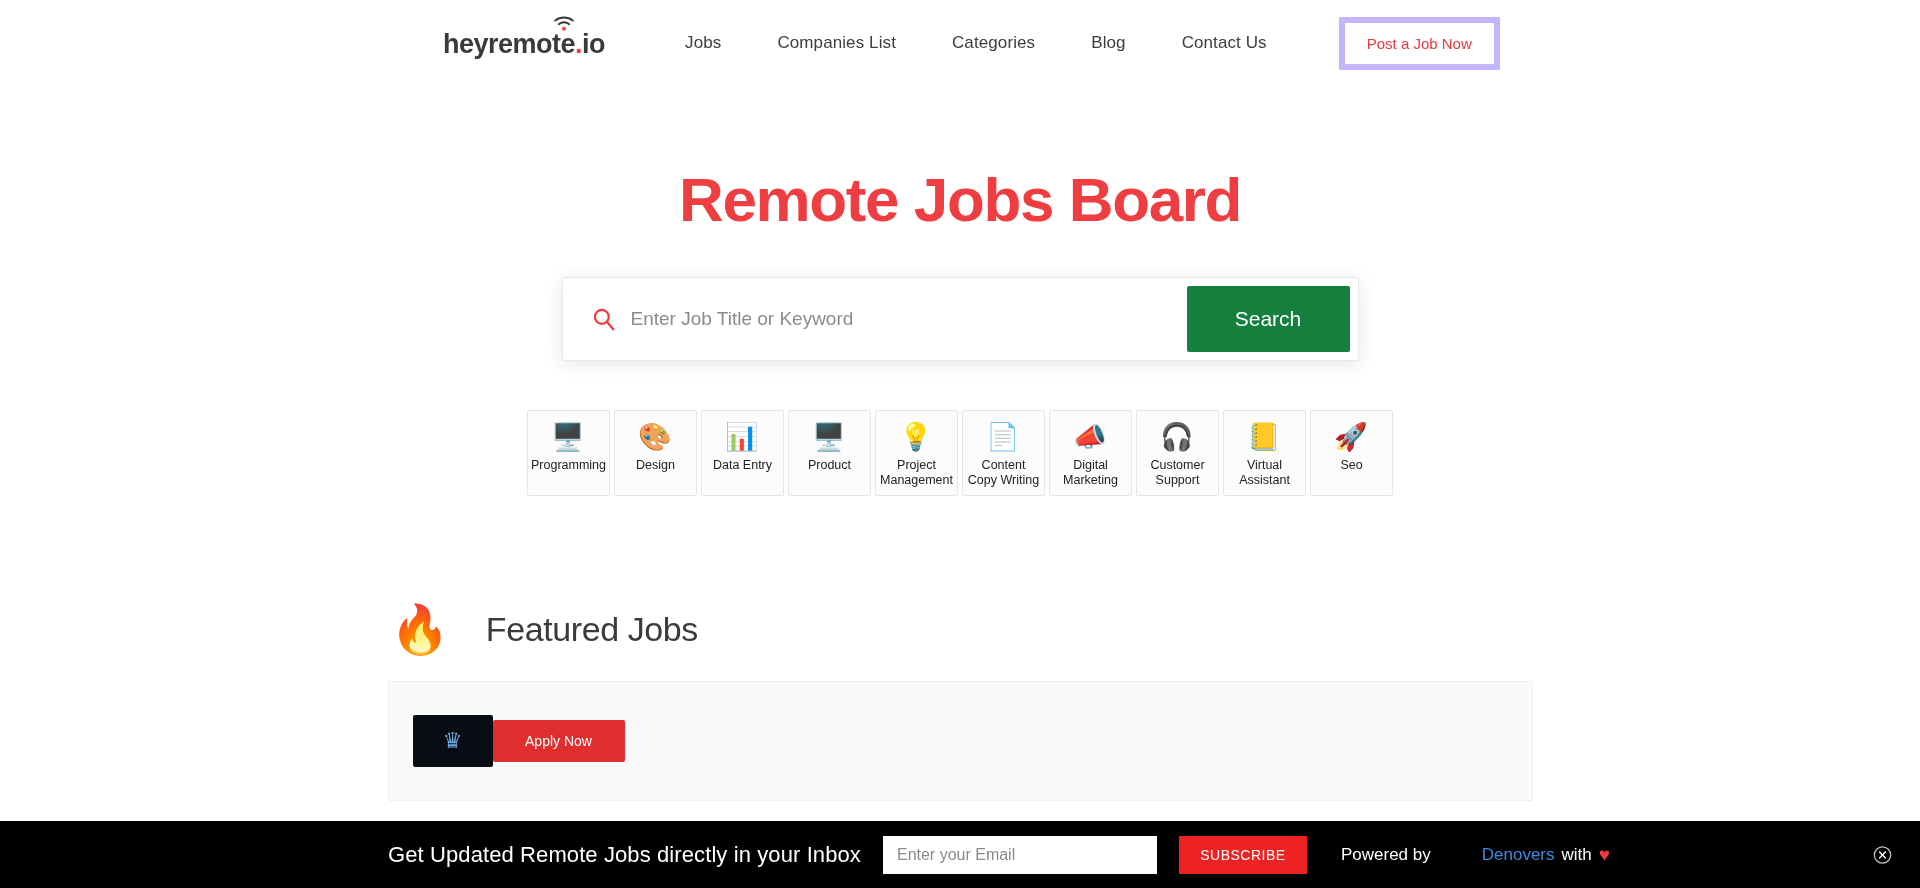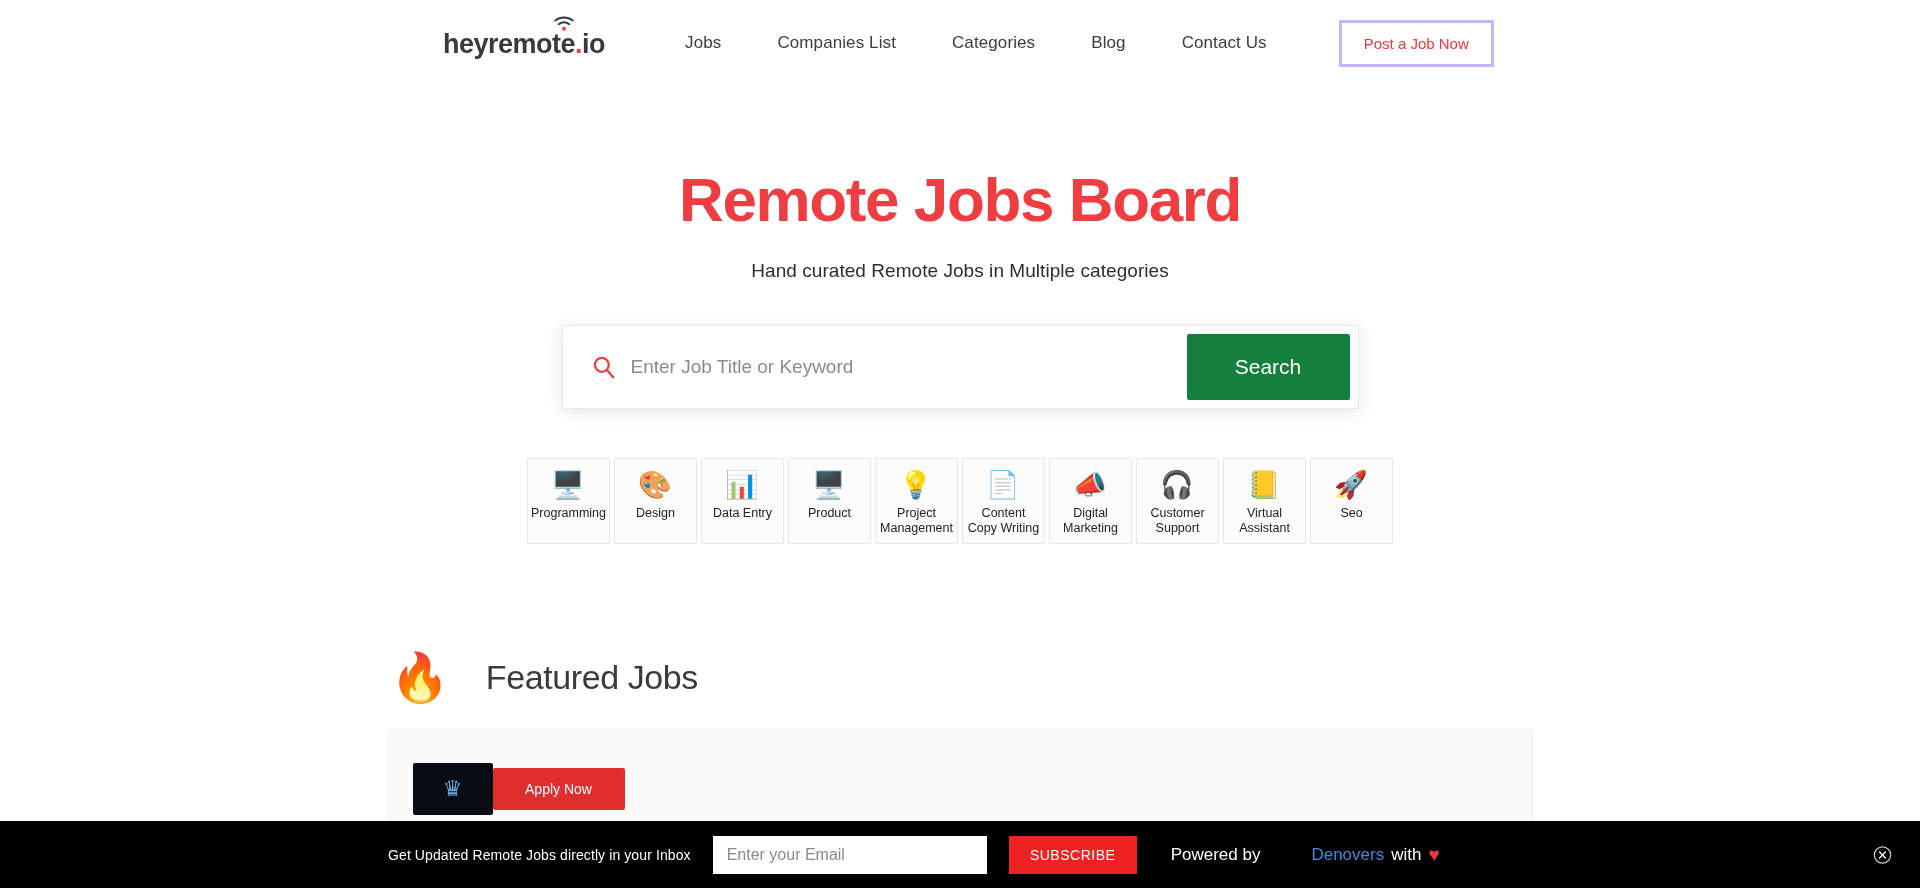--- a/index.html
+++ b/index.html
@@ -56,21 +56,21 @@
     font-size: 17px;
     color: #3d3d3d;
     padding: 0 28px;
     white-space: nowrap;
     cursor: pointer;
     letter-spacing: 0.1px;
   }
 
   .post-job-btn {
     margin-left: 44px;
-    border: 3px solid #c4b5fd;
+    border: 6px solid #c4b5fd;
     color: #e8393f;
     background: transparent;
     font-size: 15px;
     padding: 12px 22px;
     cursor: pointer;
     font-family: "Liberation Sans", sans-serif;
     white-space: nowrap;
     border-radius: 1px;
   }
 
@@ -241,21 +241,21 @@
     bottom: 0;
     width: 1920px;
     height: 67px;
     background: #000;
     display: flex;
     align-items: center;
     padding-left: 388px;
   }
   .sub-text {
     color: #fff;
-    font-size: 14px;
+    font-size: 22px;
     letter-spacing: 0.1px;
     white-space: nowrap;
   }
   .sub-email {
     margin-left: 22px;
     width: 274px;
     height: 38px;
     border: none;
     outline: none;
     font-size: 16px;
@@ -318,21 +318,20 @@
     <div class="nav-item">Categories</div>
     <div class="nav-item">Blog</div>
     <div class="nav-item">Contact Us</div>
   </nav>
 
   <button class="post-job-btn">Post a Job Now</button>
 </div>
 
 <section class="hero">
   <h1 class="hero-title">Remote Jobs Board</h1>
-  <p class="hero-sub">Hand curated Remote Jobs in Multiple categories</p>
 
   <div class="search-wrap">
     <svg class="search-icon" viewBox="0 0 24 24">
       <circle cx="10" cy="10" r="6.4" fill="none" stroke="#ef3e42" stroke-width="2.1"></circle>
       <line x1="14.8" y1="14.8" x2="20.5" y2="21.5" stroke="#ef3e42" stroke-width="2.1" stroke-linecap="round"></line>
     </svg>
     <input class="search-input" type="text" placeholder="Enter Job Title or Keyword" style="">
     <button class="search-btn">Search</button>
   </div>
 

